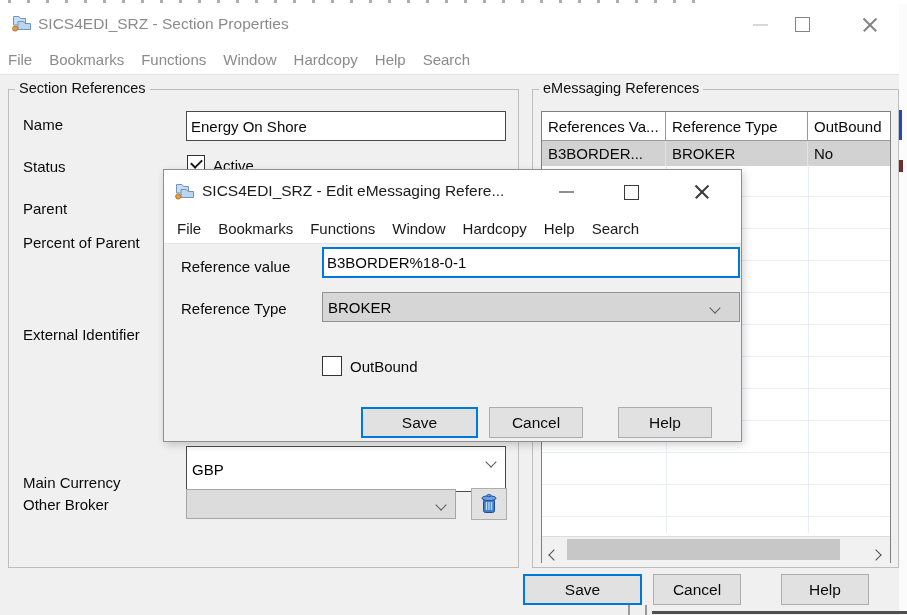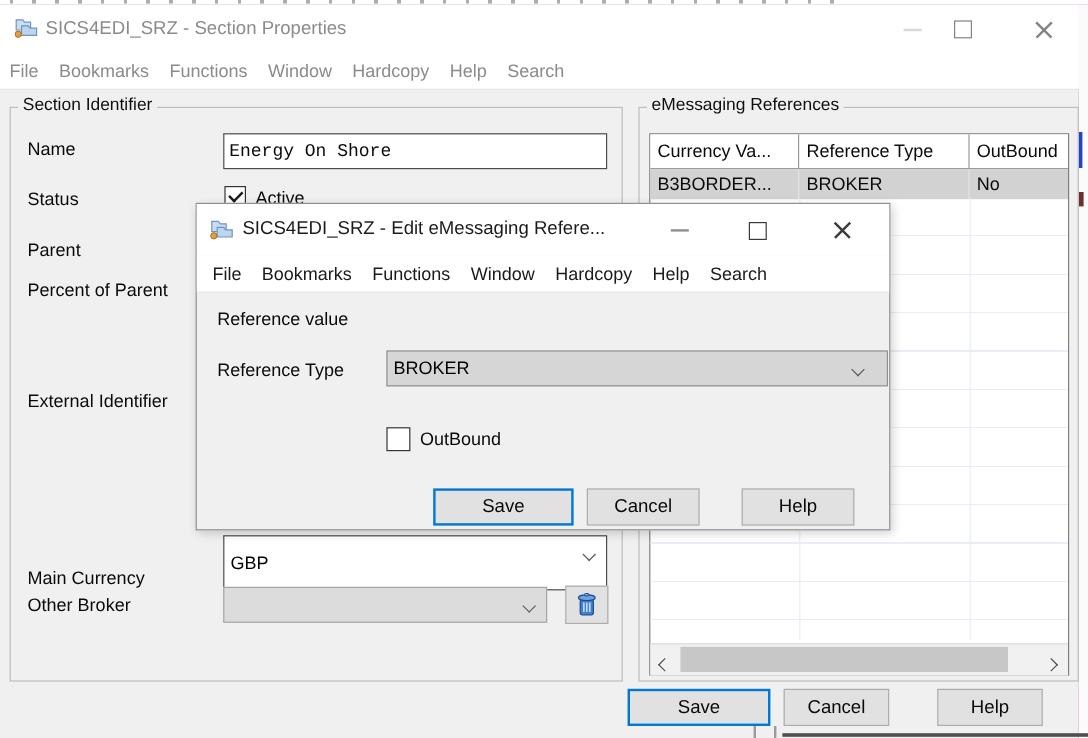--- a/index.html
+++ b/index.html
@@ -34,21 +34,21 @@
   .menu-item { font-size:15px; margin-right:17px; white-space:nowrap; cursor:default; }
   .main-menubar .menu-item { color:#8b8b8b; }
   .main-menubar .menu-item:first-child { margin-left:8px; }
 
   
   .groupbox { position:absolute; border:1px solid #bdbdbd; }
   .grouplabel { position:absolute; top:-10px; left:6px; background:#f0f0f0; padding:0 4px; font-size:14.5px; color:#101010; white-space:nowrap; }
 
   .field-label { position:absolute; font-size:15px; color:#0a0a0a; white-space:nowrap; }
 
-  .tinput { position:absolute; background:#fff; border:1px solid #4a4a4a; font-size:15px; padding:4px 4px; font-family:Liberation Mono, monospace; color:#0a0a0a; box-sizing:border-box; }
+  .tinput { position:absolute; background:#fff; border:1px solid #4a4a4a; font-size:15px; padding:4px 4px; font-family:Liberation Sans, sans-serif; color:#0a0a0a; box-sizing:border-box; }
   .sel { position:absolute; background:#fff; border:1px solid #4a4a4a; font-size:15px; display:flex; align-items:center; padding-left:5px; box-sizing:border-box; }
   .sel .chev { position:absolute; right:10px; top:11px; }
   .sel.disabled { background:#dcdcdc; border-color:#a6a6a6; }
 
   .chev { display:inline-block; width:7px; height:7px; border-right:1.8px solid #5a5a5a; border-bottom:1.8px solid #5a5a5a; }
   .chev.down { transform:rotate(45deg); }
   .chev.left { transform:rotate(135deg); }
   .chev.right { transform:rotate(-45deg); }
 
   .checkbox { position:absolute; background:#fff; border:1px solid #333; box-sizing:border-box; }
@@ -133,21 +133,21 @@
       <span class="menu-item">File</span>
       <span class="menu-item">Bookmarks</span>
       <span class="menu-item">Functions</span>
       <span class="menu-item">Window</span>
       <span class="menu-item">Hardcopy</span>
       <span class="menu-item">Help</span>
       <span class="menu-item">Search</span>
     </div>
 
     <div class="groupbox" style="left:8px;top:85px;width:509px;height:477px;">
-      <span class="grouplabel">Section Identifier</span>
+      <span class="grouplabel">Section References</span>
 
       <span class="field-label" style="left:14px;top:26px;">Name</span>
       <input class="tinput" style="left: 177px; top: 21px; width: 320px; height: 30px;" value="Energy On Shore">
 
       <span class="field-label" style="left:14px;top:68px;">Status</span>
       <span class="checkbox" style="left:178px;top:65px;width:18px;height:18px;">
         <span class="checkmark"></span>
       </span>
       <span class="field-label" style="left:204px;top:67px;">Active</span>
 
@@ -176,21 +176,21 @@
           <rect x="8" y="1.6" width="4" height="2" rx="1" fill="#6ca3e3" stroke="#1d4c8f" stroke-width="0.8"></rect>
         </svg>
       </div>
     </div>
 
     <div class="groupbox" style="left:532px;top:85px;width:365px;height:477px;">
       <span class="grouplabel">eMessaging References</span>
 
       <div class="ref-table" style="left:8px;top:21px;width:350px;height:452px;">
         <div class="t-header">
-          <div class="t-hcell" style="width:124px;">Currency Va...</div>
+          <div class="t-hcell" style="width:124px;">References Va...</div>
           <div class="t-hcell" style="width:142px;">Reference Type</div>
           <div class="t-hcell" style="width:82px;">OutBound</div>
         </div>
         <div class="t-row">
           <div class="t-cell" style="width:124px;">B3BORDER...</div>
           <div class="t-cell" style="width:142px;">BROKER</div>
           <div class="t-cell" style="width:82px;">No</div>
         </div>
         <div class="t-empty" style="top:53px;height:368px;">
           <div class="vline" style="left:124px;"></div>
@@ -233,20 +233,21 @@
       <span class="menu-item">File</span>
       <span class="menu-item">Bookmarks</span>
       <span class="menu-item">Functions</span>
       <span class="menu-item">Window</span>
       <span class="menu-item">Hardcopy</span>
       <span class="menu-item">Help</span>
       <span class="menu-item">Search</span>
     </div>
 
     <span class="field-label" style="left:17px;top:88px;">Reference value</span>
+    <input class="tinput focus-input" style="left: 158px; top: 77px; width: 418px; height: 31px; padding-left: 3px;" value="B3BORDER%18-0-1">
 
     <span class="field-label" style="left:17px;top:130px;">Reference Type</span>
     <div class="sel combo" style="left:158px;top:122px;width:418px;height:30px;">
       <span>BROKER</span>
       <span class="chev down" style="right:20px;"></span>
     </div>
 
     <span class="checkbox" style="left:158px;top:186px;width:20px;height:20px;"></span>
     <span class="field-label" style="left:186px;top:188px;">OutBound</span>
 

